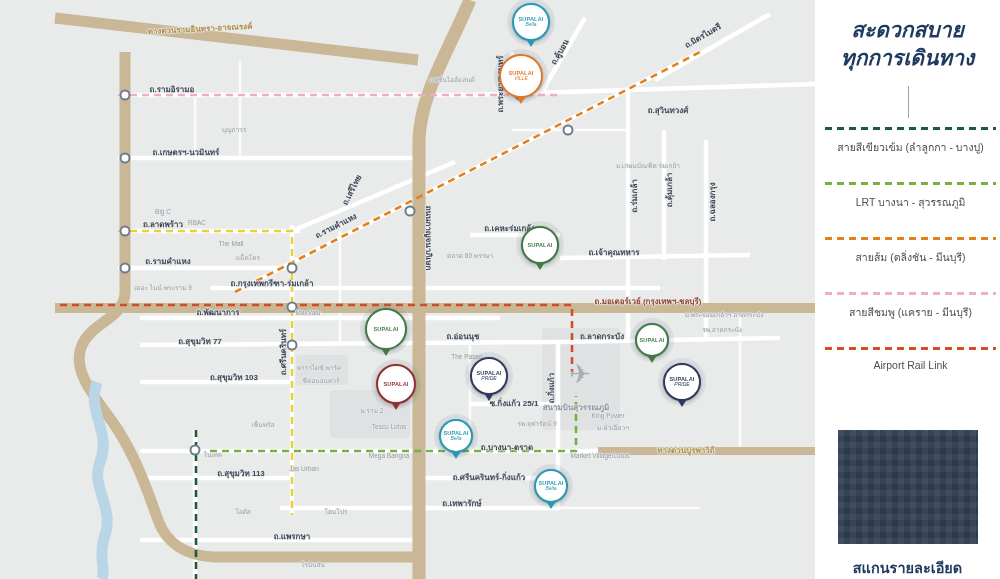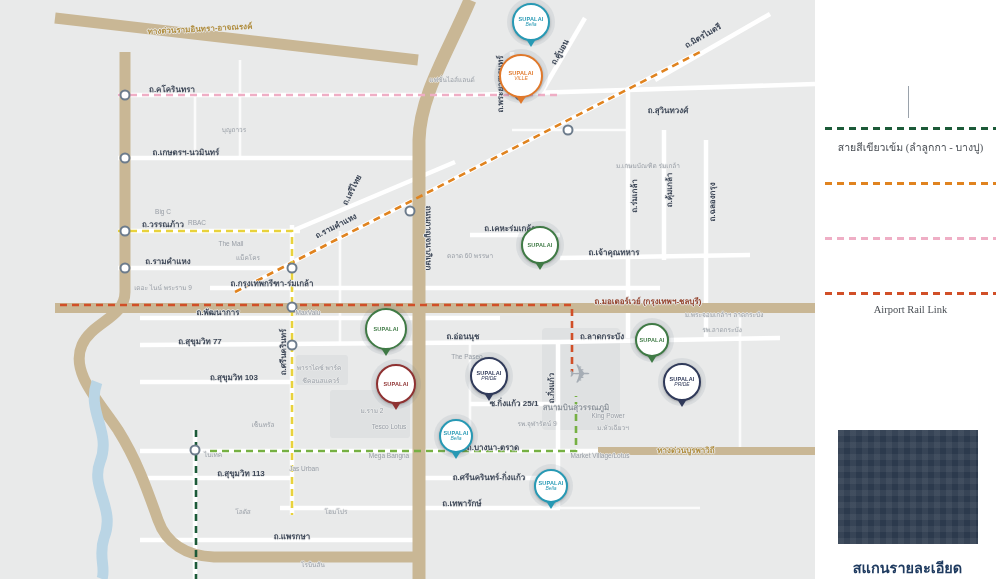--- a/index.html
+++ b/index.html
@@ -26,21 +26,21 @@
   .pin-sub{font-size:5px;font-style:italic;line-height:1.1;}
   .pin-tail{position:absolute;bottom:-8px;left:50%;transform:translateX(-50%);
             width:0;height:0;border:5px solid transparent;border-bottom:0;border-top:8px solid #333;}
   
   .panel{position:absolute;left:815px;top:0;width:185px;height:579px;background:#ffffff;}
   .panel-title{position:absolute;top:16px;left:0;width:100%;text-align:center;margin:0;
                font-family:"Liberation Serif",serif;font-style:italic;font-weight:700;
                font-size:21px;line-height:1.35;color:#1e3a5f;}
   .title-divider{position:absolute;top:86px;left:50%;width:1px;height:32px;background:#9aa2ab;}
   .legend-items{position:absolute;top:127px;left:10px;right:4px;}
-  .legend-item{height:55px;font-family:Liberation Serif, serif;}
+  .legend-item{height:55px;}
   .swatch{height:3px;width:100%;margin:0 auto 9px auto;}
   .legend-label{text-align:center;font-size:10.5px;color:#4a4f55;}
   .qr{position:absolute;top:430px;left:50%;transform:translateX(-50%);width:140px;height:114px;
       background:#2c3a4d;
       background-image:repeating-linear-gradient(0deg,rgba(255,255,255,.05) 0 6px,transparent 6px 12px),
                        repeating-linear-gradient(90deg,rgba(255,255,255,.05) 0 6px,transparent 6px 12px);}
   .scan{position:absolute;top:556px;left:0;width:100%;text-align:center;
         font-size:14.5px;font-weight:700;color:#1e3a5f;}
 </style>
 </head>
@@ -127,49 +127,49 @@
           <circle cx="292" cy="345" r="4.5"></circle>
           <circle cx="410" cy="211" r="4.5"></circle>
           <circle cx="568" cy="130" r="4.5"></circle>
           <circle cx="520" cy="95" r="4.5"></circle>
           <circle cx="195" cy="450" r="4.5"></circle>
         </g>
     </svg>
 
     <div class="label-layer" id="label-layer">
         <span class="mlabel gold" style="left: 200px; top: 29px; transform: translate(-50%, -50%) rotate(-3deg);">ทางด่วนรามอินทรา-อาจณรงค์</span>
-        <span class="mlabel road" style="left: 172px; top: 89px; transform: translate(-50%, -50%) rotate(0deg);">ถ.คโครินทรา</span>
+        <span class="mlabel road" style="left: 172px; top: 89px; transform: translate(-50%, -50%) rotate(0deg);">ถ.รามอิรามอ</span>
         <span class="mlabel road" style="left: 560px; top: 52px; transform: translate(-50%, -50%) rotate(-60deg);">ถ.คู้บอน</span>
         <span class="mlabel road" style="left: 500px; top: 84px; transform: translate(-50%, -50%) rotate(-90deg);">ถ.พระยาสุเรนทร์</span>
         <span class="mlabel road" style="left: 703px; top: 36px; transform: translate(-50%, -50%) rotate(-30deg);">ถ.มิตรไมตรี</span>
         <span class="mlabel road" style="left: 668px; top: 110px; transform: translate(-50%, -50%) rotate(0deg);">ถ.สุวินทวงศ์</span>
         <span class="mlabel road" style="left: 186px; top: 152px; transform: translate(-50%, -50%) rotate(0deg);">ถ.เกษตรฯ-นวมินทร์</span>
         <span class="mlabel road" style="left: 352px; top: 190px; transform: translate(-50%, -50%) rotate(-63deg);">ถ.เสรีไทย</span>
-        <span class="mlabel road" style="left: 163px; top: 224px; transform: translate(-50%, -50%) rotate(0deg);">ถ.วรรณภ้าว</span>
+        <span class="mlabel road" style="left: 163px; top: 224px; transform: translate(-50%, -50%) rotate(0deg);">ถ.ลาดพร้าว</span>
         <span class="mlabel road" style="left: 168px; top: 261px; transform: translate(-50%, -50%) rotate(0deg);">ถ.รามคำแหง</span>
         <span class="mlabel road" style="left: 336px; top: 226px; transform: translate(-50%, -50%) rotate(-27deg);">ถ.รามคำแหง</span>
         <span class="mlabel road" style="left: 272px; top: 283px; transform: translate(-50%, -50%) rotate(0deg);">ถ.กรุงเทพกรีฑา-ร่มเกล้า</span>
         <span class="mlabel road" style="left: 510px; top: 228px; transform: translate(-50%, -50%) rotate(0deg);">ถ.เคหะร่มเกล้า</span>
         <span class="mlabel road" style="left: 614px; top: 252px; transform: translate(-50%, -50%) rotate(0deg);">ถ.เจ้าคุณทหาร</span>
         <span class="mlabel road" style="left: 634px; top: 196px; transform: translate(-50%, -50%) rotate(-90deg);">ถ.ร่มเกล้า</span>
         <span class="mlabel road" style="left: 669px; top: 190px; transform: translate(-50%, -50%) rotate(-90deg);">ถ.คุ้มเกล้า</span>
         <span class="mlabel road" style="left: 712px; top: 202px; transform: translate(-50%, -50%) rotate(-90deg);">ถ.ฉลองกรุง</span>
         <span class="mlabel road" style="left: 428px; top: 238px; transform: translate(-50%, -50%) rotate(90deg);">ถนนกาญจนาภิเษก</span>
         <span class="mlabel road" style="left: 206px; top: 312px; transform: translate(-50%, -50%) rotate(0deg); margin-left: 12px;">ถ.พัฒนาการ</span>
         <span class="mlabel maroon" style="left: 648px; top: 301px; transform: translate(-50%, -50%) rotate(0deg); text-align: center;">ถ.มอเตอร์เวย์ (กรุงเทพฯ-ชลบุรี)</span>
         <span class="mlabel road" style="left: 200px; top: 341px; transform: translate(-50%, -50%) rotate(0deg);">ถ.สุขุมวิท 77</span>
         <span class="mlabel road" style="left: 283px; top: 352px; transform: translate(-50%, -50%) rotate(-90deg);">ถ.ศรีนครินทร์</span>
         <span class="mlabel road" style="left: 463px; top: 336px; transform: translate(-50%, -50%) rotate(0deg);">ถ.อ่อนนุช</span>
         <span class="mlabel road" style="left: 602px; top: 336px; transform: translate(-50%, -50%) rotate(0deg);">ถ.ลาดกระบัง</span>
         <span class="mlabel road" style="left: 234px; top: 377px; transform: translate(-50%, -50%) rotate(0deg);">ถ.สุขุมวิท 103</span>
         <span class="mlabel road" style="left: 551px; top: 388px; transform: translate(-50%, -50%) rotate(-90deg);">ถ.กิ่งแก้ว</span>
         <span class="mlabel road" style="left: 514px; top: 403px; transform: translate(-50%, -50%) rotate(0deg);">ซ.กิ่งแก้ว 25/1</span>
         <span class="mlabel airport" style="left: 576px; top: 400px; transform: translate(-50%, -50%) rotate(0deg);">สนามบินสุวรรณภูมิ</span>
         <span class="mlabel plane" style="left: 580px; top: 374px; transform: translate(-50%, -50%) rotate(0deg);">✈</span>
-        <span class="mlabel road" style="left: 493px; top: 447px; transform: translate(-50%, -50%) rotate(0deg);">ถ.บางนา-ตราด</span>
+        <span class="mlabel road" style="left: 507px; top: 447px; transform: translate(-50%, -50%) rotate(0deg);">ถ.บางนา-ตราด</span>
         <span class="mlabel gold" style="left: 686px; top: 450px; transform: translate(-50%, -50%) rotate(0deg);">ทางด่วนบูรพาวิถี</span>
         <span class="mlabel road" style="left: 241px; top: 473px; transform: translate(-50%, -50%) rotate(0deg);">ถ.สุขุมวิท 113</span>
         <span class="mlabel road" style="left: 489px; top: 477px; transform: translate(-50%, -50%) rotate(0deg);">ถ.ศรีนครินทร์-กิ่งแก้ว</span>
         <span class="mlabel road" style="left: 462px; top: 503px; transform: translate(-50%, -50%) rotate(0deg);">ถ.เทพารักษ์</span>
         <span class="mlabel road" style="left: 292px; top: 536px; transform: translate(-50%, -50%) rotate(0deg); text-align: center;">ถ.แพรกษา</span>
         <span class="mlabel place" style="left: 234px; top: 130px; transform: translate(-50%, -50%) rotate(0deg);">บุญถาวร</span>
         <span class="mlabel place" style="left: 452px; top: 80px; transform: translate(-50%, -50%) rotate(0deg);">แฟชั่นไอส์แลนด์</span>
         <span class="mlabel place" style="left: 163px; top: 211px; transform: translate(-50%, -50%) rotate(0deg);">Big C</span>
         <span class="mlabel place" style="left: 197px; top: 222px; transform: translate(-50%, -50%) rotate(0deg);">RBAC</span>
         <span class="mlabel place" style="left: 231px; top: 243px; transform: translate(-50%, -50%) rotate(0deg);">The Mall</span>
@@ -245,31 +245,41 @@
         </div>
         <div class="pin" style="left: 551px; top: 486px; height: 30px; width: 30px; border-color: rgb(39, 153, 180);">
           <div class="pin-brand" style="color: rgb(39, 153, 180);">SUPALAI</div>
           <div class="pin-sub" style="color: rgb(39, 153, 180);">Bella</div>
           <div class="pin-tail" style="border-top-color: rgb(39, 153, 180);"></div>
         </div>
       </div>
   </div>
 
   <aside class="panel">
+    <h1 class="panel-title">
+      <span>สะดวกสบาย</span><br>
+      <span>ทุกการเดินทาง</span>
+    </h1>
     <div class="title-divider"></div>
     <div class="legend-items" id="legend-items">
         <div class="legend-item">
           <div class="swatch" style="background: repeating-linear-gradient(90deg, rgb(28, 90, 56) 0px, rgb(28, 90, 56) 7px, transparent 7px, transparent 12px);"></div>
           <div class="legend-label">สายสีเขียวเข้ม (ลำลูกกา - บางปู)</div>
         </div>
         <div class="legend-item">
+          <div class="swatch" style="background: repeating-linear-gradient(90deg, rgb(118, 176, 67) 0px, rgb(118, 176, 67) 7px, transparent 7px, transparent 12px);"></div>
+          <div class="legend-label">LRT บางนา - สุวรรณภูมิ</div>
+        </div>
+        <div class="legend-item">
           <div class="swatch" style="background: repeating-linear-gradient(90deg, rgb(224, 131, 31) 0px, rgb(224, 131, 31) 7px, transparent 7px, transparent 12px);"></div>
+          <div class="legend-label">สายส้ม (ตลิ่งชัน - มีนบุรี)</div>
         </div>
         <div class="legend-item">
           <div class="swatch" style="background: repeating-linear-gradient(90deg, rgb(239, 174, 197) 0px, rgb(239, 174, 197) 7px, transparent 7px, transparent 12px);"></div>
+          <div class="legend-label">สายสีชมพู (แคราย - มีนบุรี)</div>
         </div>
         <div class="legend-item">
           <div class="swatch" style="background: repeating-linear-gradient(90deg, rgb(209, 79, 40) 0px, rgb(209, 79, 40) 7px, transparent 7px, transparent 12px);"></div>
           <div class="legend-label">Airport Rail Link</div>
         </div>
       </div>
     <div class="qr"></div>
     <div class="scan">สแกนรายละเอียด</div>
   </aside>
 

